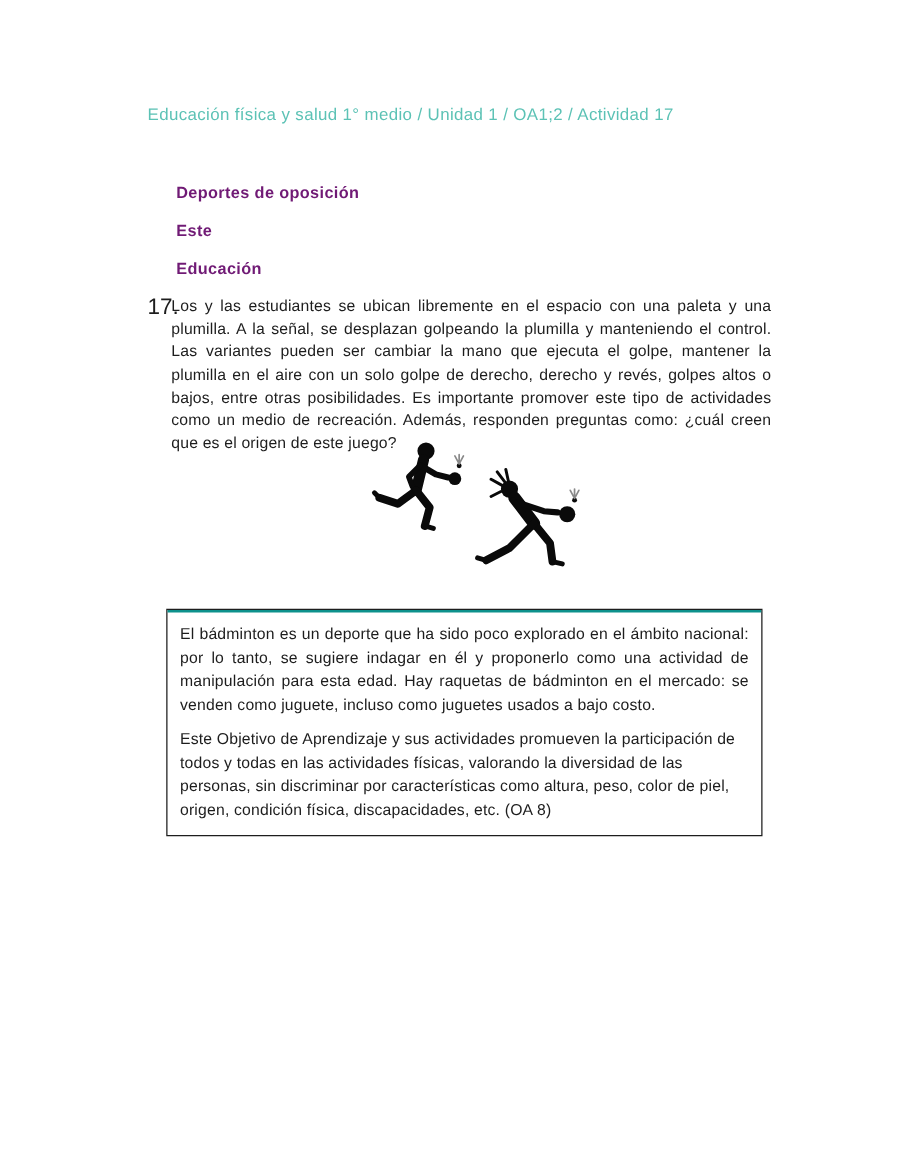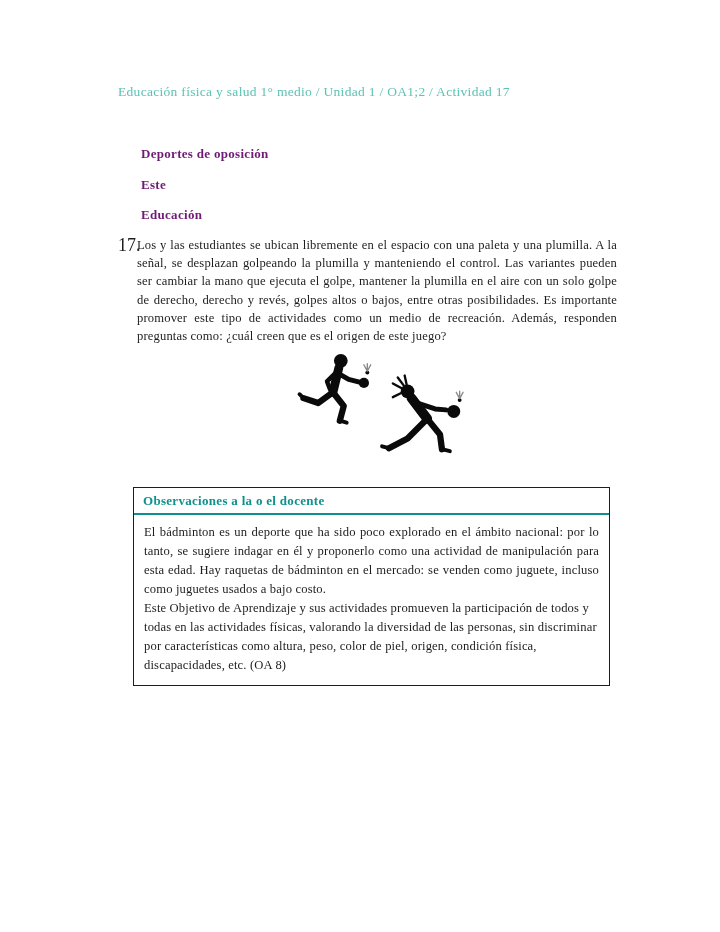--- a/index.html
+++ b/index.html
@@ -2,21 +2,21 @@
 <html><head>
 <meta charset="utf-8">
 <style>
   * { margin: 0; padding: 0; box-sizing: border-box; }
   html, body { background: #ffffff; }
   .page {
     position: relative;
     width: 684px;
     height: 932px;
     background: #ffffff;
-    font-family: Liberation Serif, serif;
+    font-family: Liberation Sans, sans-serif;
     color: #1d1d1d;
     overflow: hidden;
   }
   .breadcrumb {
     position: absolute;
     left: 118px;
     top: 84px;
     font-size: 13.5px;
     letter-spacing: 0.3px;
     color: #5cc2b5;
@@ -81,21 +81,21 @@
     border-top: 2px solid #0e918c;
   }
   .obs-body { padding: 8px 10px 10px 10px; }
   .obs-para {
     font-size: 12.6px;
     line-height: 19px;
     letter-spacing: 0.15px;
     color: #1d1d1d;
   }
   .obs-para.justified { text-align: justify; }
-  .obs-para + .obs-para { margin-top: 0; }
+  .obs-para + .obs-para { margin-top: 8px; }
 </style>
 </head>
 <body>
 
 <div class="page">
 
   <div class="breadcrumb">Educación física y salud 1° medio / Unidad 1 / OA1;2 / Actividad 17</div>
 
   <div class="doc-heading h-deportes">Deportes de oposición</div>
 
@@ -142,21 +142,20 @@
       </g>
 
       <g>
         <circle cx="171" cy="50" r="2" fill="#0a0a0a"></circle>
         <path d="M171,48.5 L167.5,42 M171,48.5 L171,41 M171,48.5 L174.5,42" stroke="#8a8a8a" stroke-width="1.4" fill="none" stroke-linecap="round"></path>
       </g>
     </svg>
   </div>
 
   <div class="obs-box">
-    <div class="obs-title">Observaciones a la o el docente</div>
     <hr class="obs-rule">
     <div class="obs-body">
       <p class="obs-para justified">El bádminton es un deporte que ha sido poco explorado en el ámbito nacional: por lo tanto, se sugiere indagar en él y proponerlo como una actividad de manipulación para esta edad. Hay raquetas de bádminton en el mercado: se venden como juguete, incluso como juguetes usados a bajo costo.</p>
       <p class="obs-para">Este Objetivo de Aprendizaje y sus actividades promueven la participación de todos y todas en las actividades físicas, valorando la diversidad de las personas, sin discriminar por características como altura, peso, color de piel, origen, condición física, discapacidades, etc. (OA 8)</p>
     </div>
   </div>
 
 </div>
 
 </body></html>

